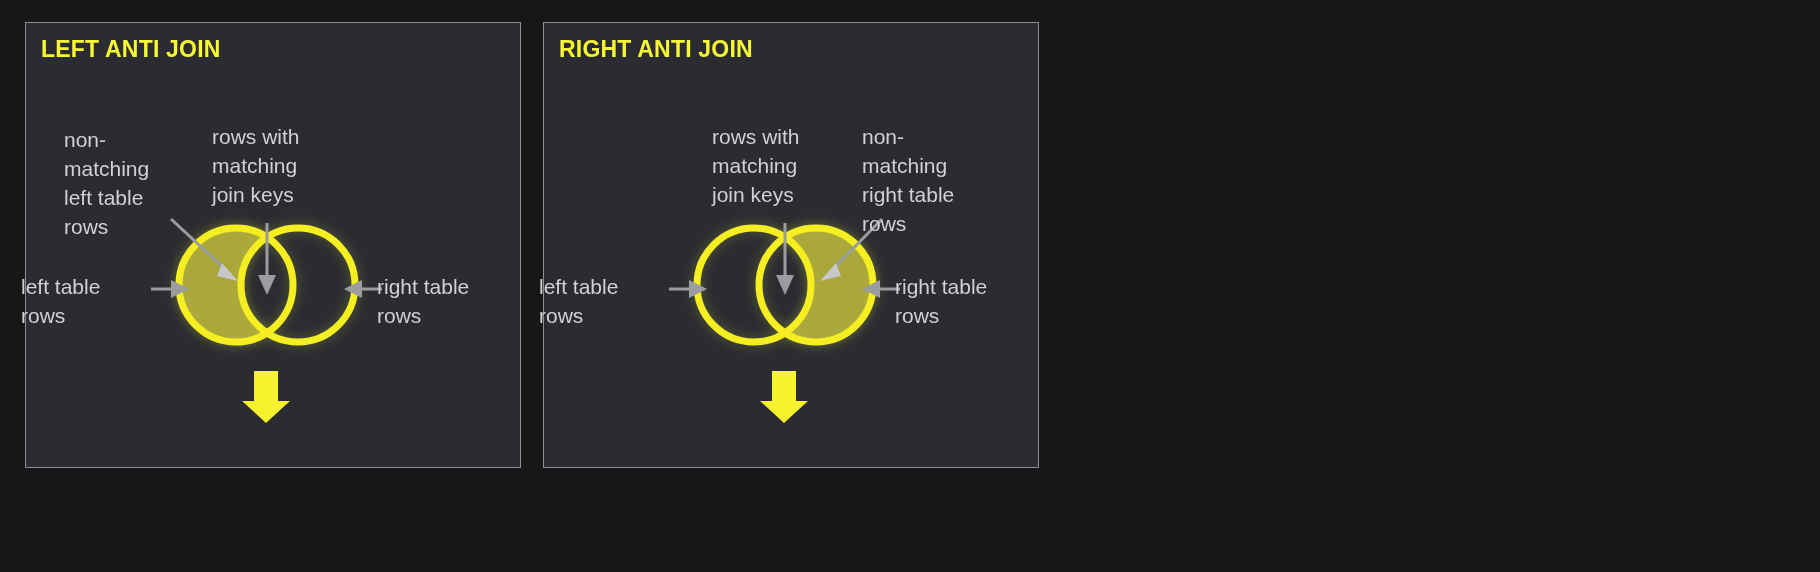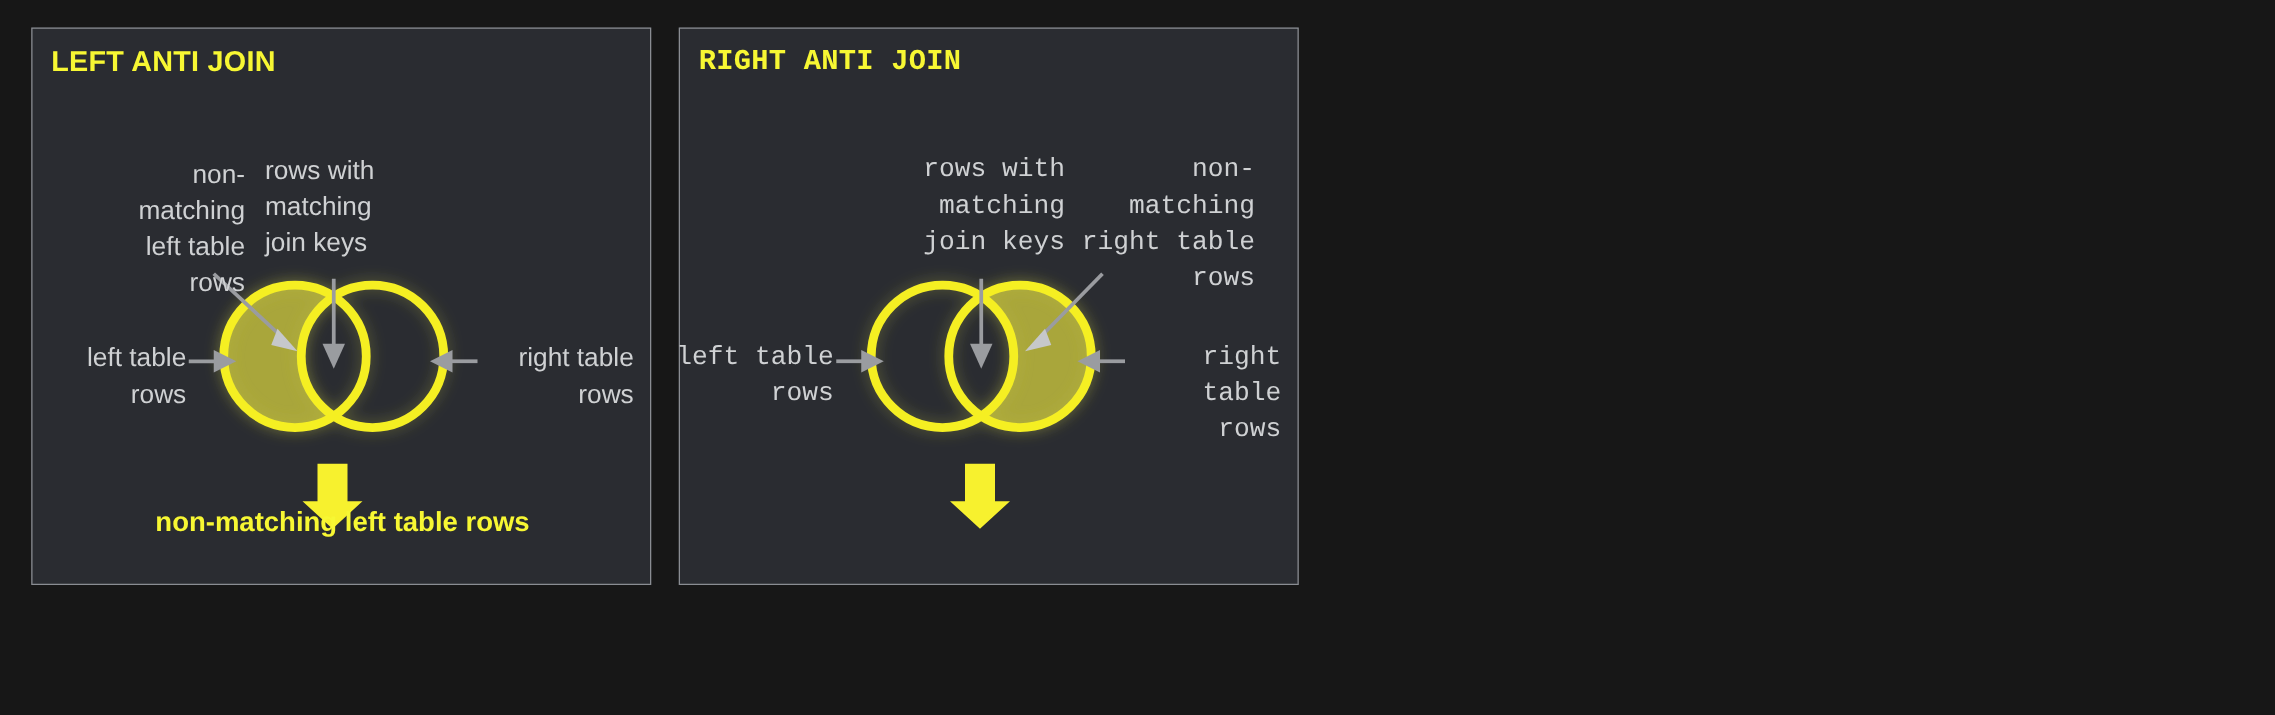--- a/index.html
+++ b/index.html
@@ -25,21 +25,21 @@
   .panel {
     position: absolute;
     top: 22px;
     width: 496px;
     height: 446px;
     background: #2a2c31;
     border: 1px solid #8a8d93;
     box-sizing: border-box;
   }
   #panel-left  { left: 25px; }
-  #panel-right { left: 543px; font-family: Liberation Mono, monospace; }
+  #panel-right { left: 543px; }
 
   .panel-title {
     position: absolute;
     left: 15px;
     top: 13px;
     font-size: 23px;
     font-weight: bold;
     color: #f7f733;
     letter-spacing: 0.2px;
     white-space: nowrap;
@@ -55,21 +55,21 @@
   }
   .venn-svg { display: block; }
 
   .note {
     position: absolute;
     color: #cfd1d3;
     font-size: 21px;
     line-height: 29px;
     white-space: pre-line;
   }
-  .note.ta-center { text-align: right; }
+  .note.ta-center { text-align: left; }
   .note.ta-left   { text-align: left; }
 
   .caption {
     position: absolute;
     left: 0;
     width: 496px;
     top: 382px;
     text-align: center;
     font-size: 22px;
     font-weight: bold;
@@ -148,21 +148,20 @@
     <div class="note ta-left" style="left:186px; top:99px; width:140px;">rows with
 matching
 join keys</div>
 
     <div class="note ta-center" style="left:-5px; top:249px; width:128px;">left table
 rows</div>
 
     <div class="note ta-center" style="left:351px; top:249px; width:130px;">right table
 rows</div>
 
-    <div class="caption">non-matching left table rows</div>
   </div>
 
   <div class="panel" id="panel-right">
 
     <div class="panel-title">RIGHT ANTI JOIN</div>
 
     <div class="venn-wrap">
       <svg class="venn-svg" width="496" height="446" viewBox="0 0 496 446" xmlns="http://www.w3.org/2000/svg">
         <defs>
           <filter id="glowR" x="-50%" y="-50%" width="200%" height="200%">

